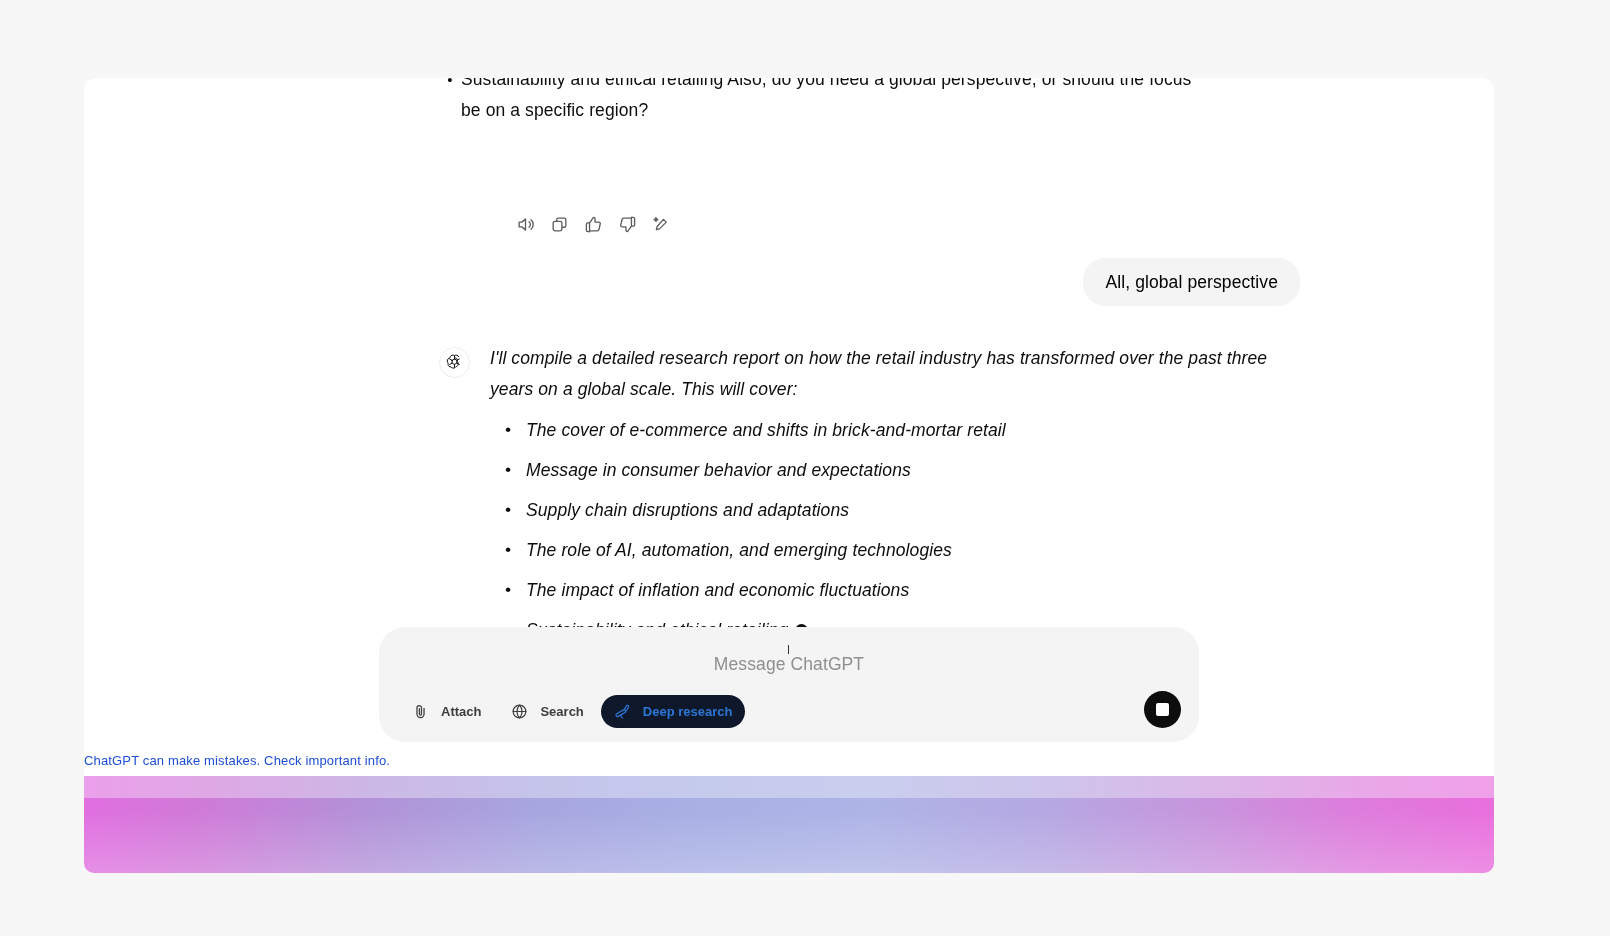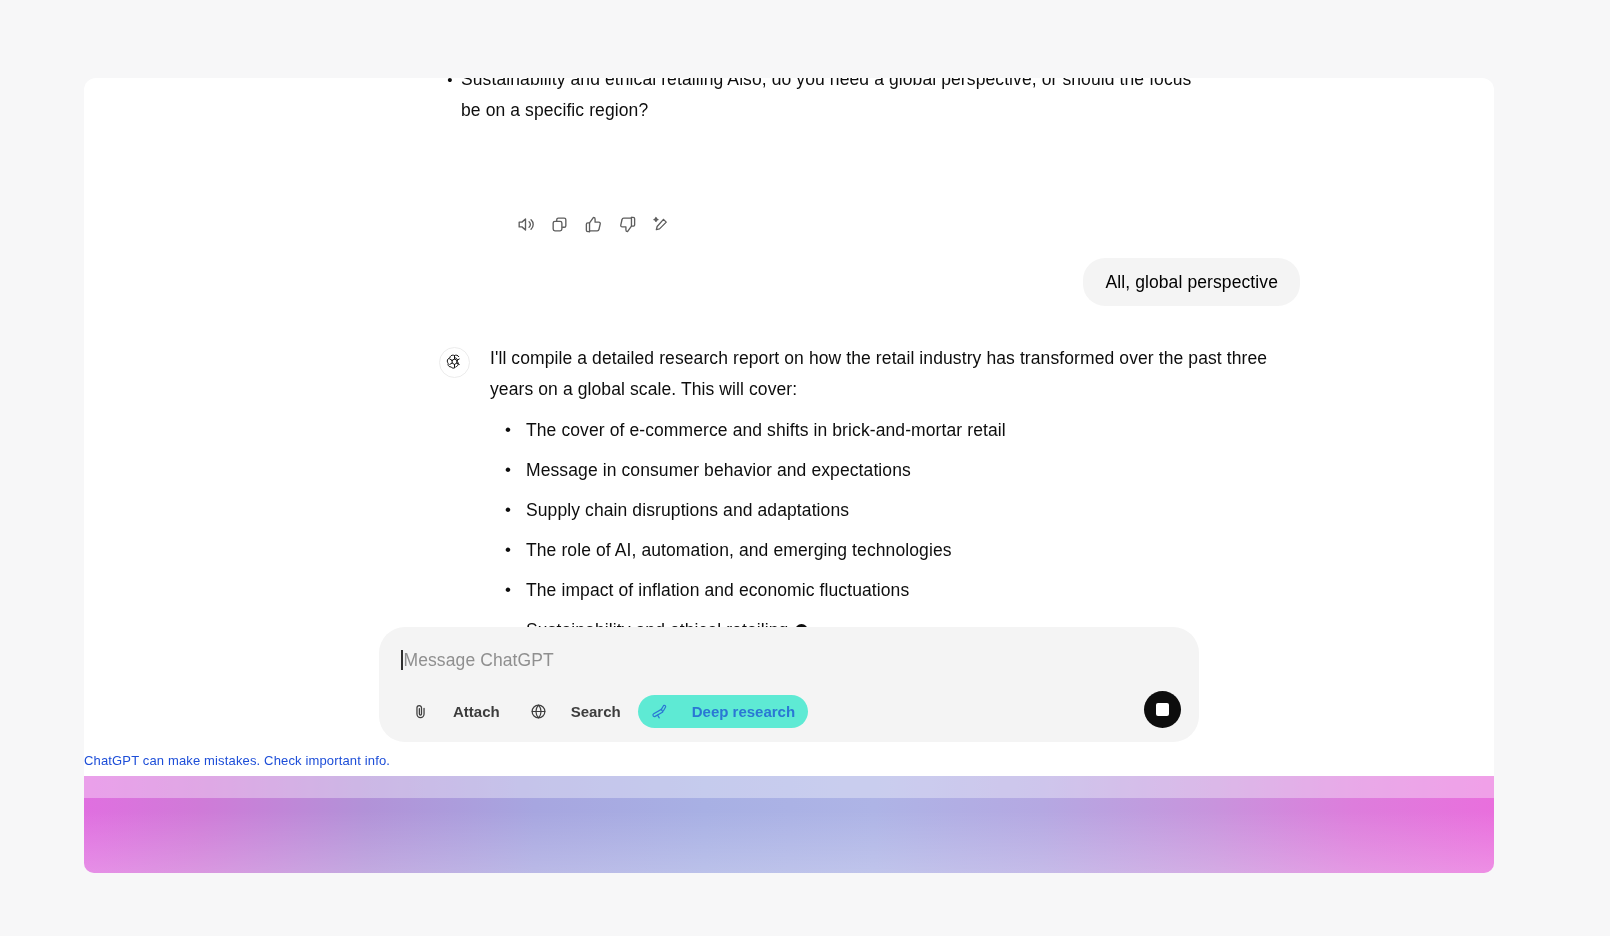--- a/index.html
+++ b/index.html
@@ -101,20 +101,21 @@
   }
 
   
   .assistant-row {
     position: absolute;
     left: 355px;
     top: 265px;
     width: 840px;
     display: flex;
     gap: 20px;
+    font-style: italic;
   }
   .avatar {
     width: 31px;
     height: 31px;
     flex: none;
     border-radius: 50%;
     border: 1px solid #ececec;
     display: flex;
     align-items: center;
     justify-content: center;
@@ -170,20 +171,21 @@
     background: #f4f4f4;
     border-radius: 26px;
     padding: 18px 18px 14px 18px;
     position: relative;
   }
   .composer-input-line {
     display: flex;
     align-items: center;
     padding: 0 4px;
     height: 30px;
+    flex-direction: column;
   }
   .caret {
     width: 1.5px;
     height: 20px;
     background: #30302f;
     margin-right: 1px;
   }
   .placeholder {
     font-size: 17.5px;
     color: #8f8f8f;
@@ -192,32 +194,32 @@
   .composer-toolbar {
     display: flex;
     align-items: center;
     gap: 4px;
     margin-top: 20px;
     padding-left: 2px;
   }
   .tool-btn {
     display: flex;
     align-items: center;
-    gap: 24px;
-    font-size: 15px;
+    gap: 12px;
+    font-size: 13px;
     font-weight: bold;
     color: #3d3d3d;
     padding: 8px 13px;
     border-radius: 18px;
     cursor: pointer;
     white-space: nowrap;
   }
   .tool-btn svg { display: block; flex: none; }
   .tool-btn.active {
-    background: #5eead4;
+    background: #0f172a;
     color: #2a77d4;
   }
   .tool-btn.active svg { color: #2a77d4; }
   .stop-btn {
     position: absolute;
     right: 18px;
     bottom: 14px;
     width: 37px;
     height: 37px;
     border-radius: 50%;

